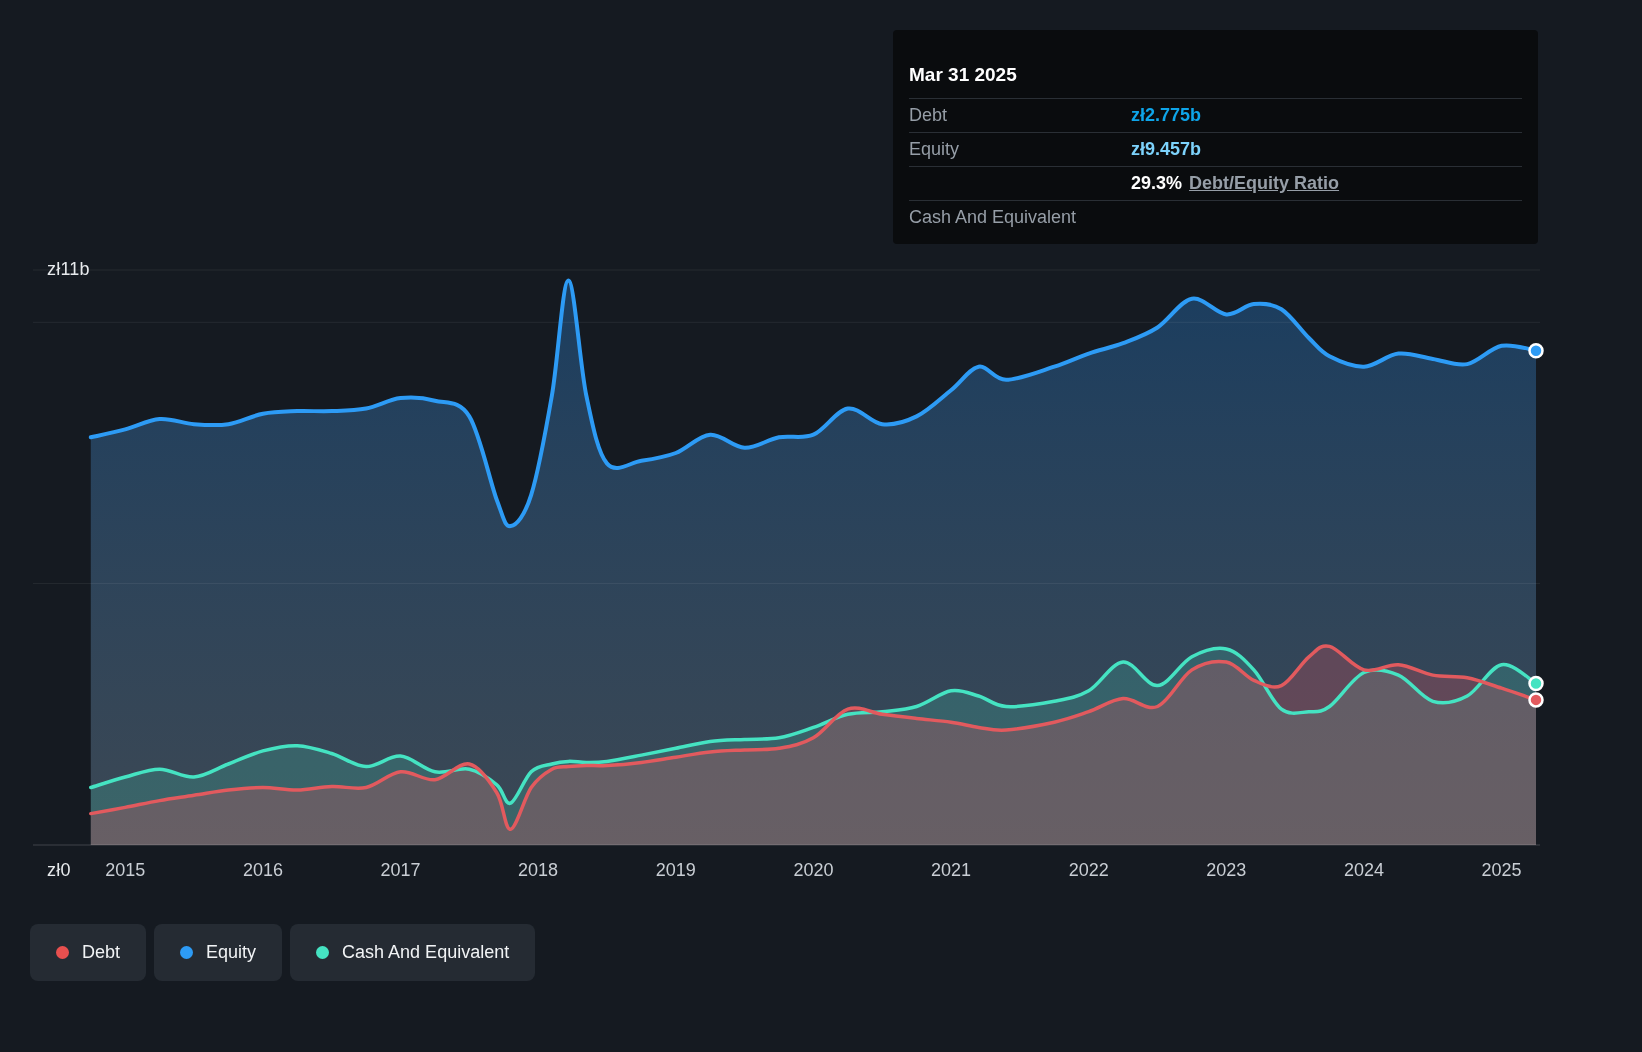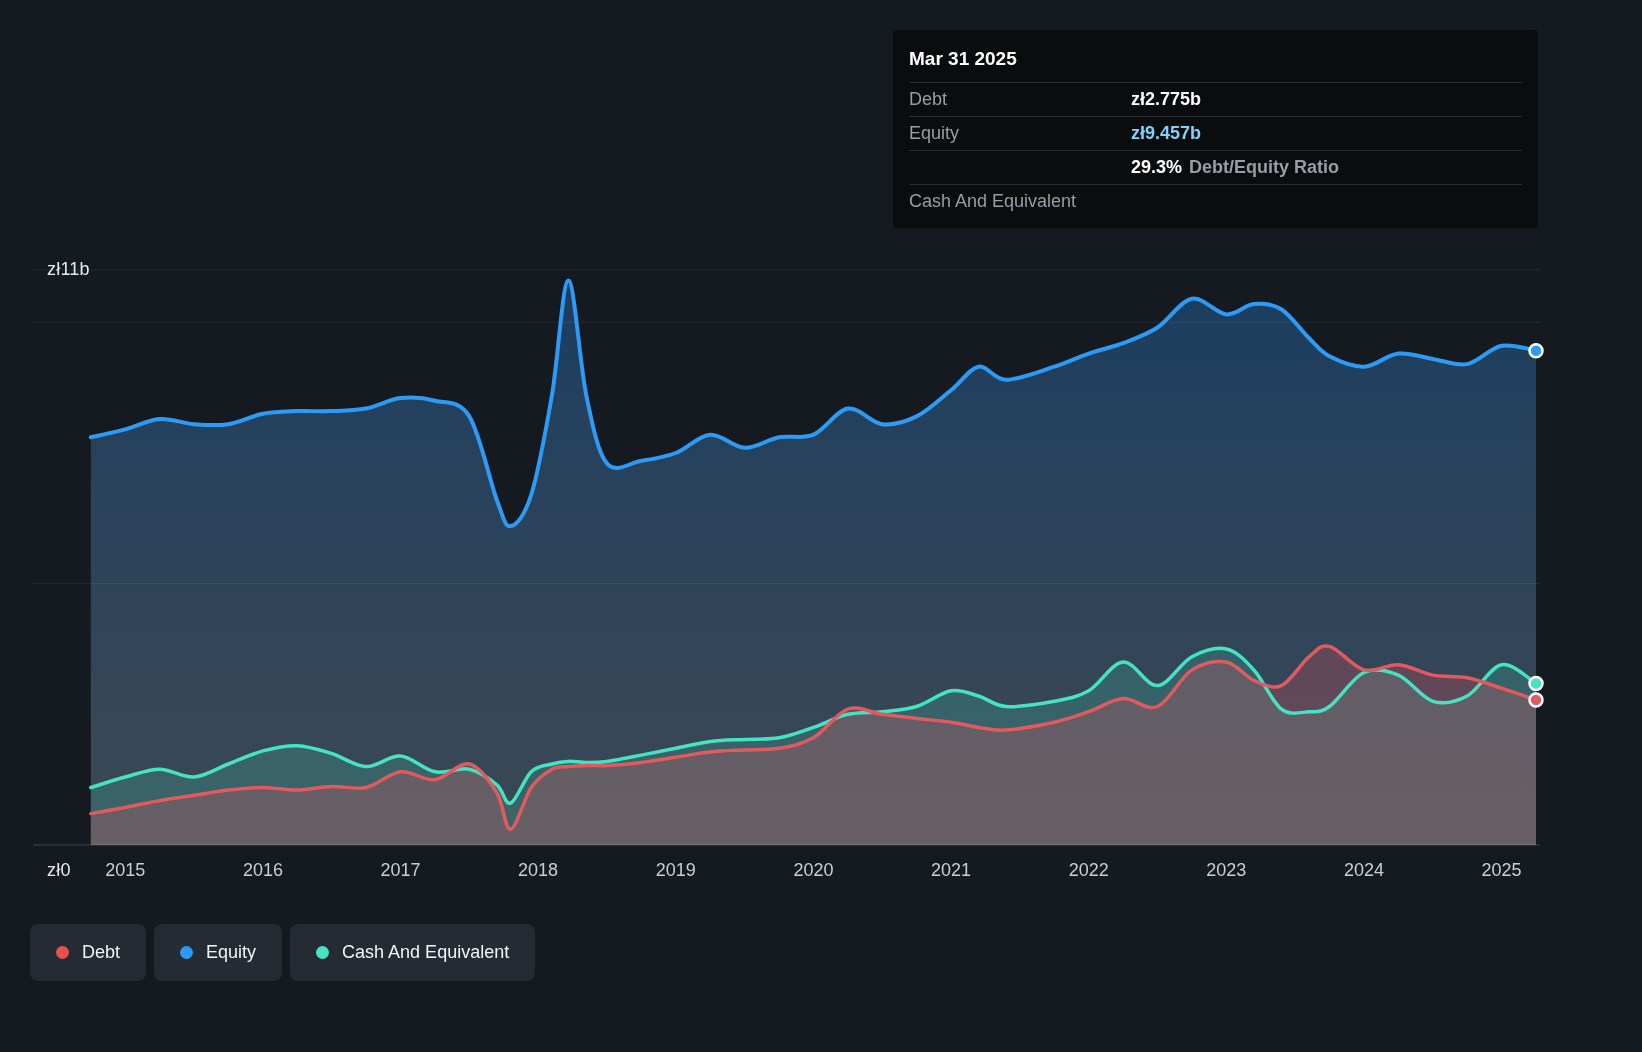--- a/index.html
+++ b/index.html
@@ -10,31 +10,31 @@
     color:#fff;
   }
   .stage{position:relative;width:1642px;height:1052px;}
   #chart-svg{position:absolute;left:0;top:0;}
   #chart-svg text{font-family:"Liberation Sans", sans-serif;}
   .y-label{position:absolute;left:47px;font-size:18px;color:#e7eaed;letter-spacing:.2px;}
   .y-top{top:239px;margin-top:20px;}
   .y-zero{top:828px;margin-top:32px;}
   .tooltip{
     position:absolute;left:893px;top:30px;width:645px;box-sizing:border-box;
-    background:#0a0c0e;border-radius:4px;padding:12px 16px 10px;
+    background:#0a0c0e;border-radius:4px;padding:28px 16px 10px;
   }
   .tt-title{font-size:19px;font-weight:700;color:#fff;padding:6px 0 12px;}
   .tt-row{
     display:grid;grid-template-columns:222px 1fr;align-items:center;
     padding:6px 0;border-top:1px solid #2a2f35;font-size:18px;
   }
   .tt-label{color:#969ea7;}
   .tt-value{font-weight:700;}
   .ratio-pct{color:#fff;font-weight:700;text-align:right;}
-  .ratio-label{color:#969ea7;font-weight:700;margin-left:7px;}
+  .ratio-label{color:#969ea7;font-weight:700;margin-left:7px;text-decoration:underline;}
   .legend{position:absolute;left:30px;top:924px;display:flex;gap:8px;}
   .pill{
     display:flex;align-items:center;gap:13px;
     background:#252b33;border-radius:8px;height:57px;padding:0 26px;
     font-size:18px;color:#f2f4f6;cursor:pointer;
   }
   .dot{width:13px;height:13px;border-radius:50%;background:#888;}
 </style>
 </head>
 <body>
@@ -75,21 +75,21 @@
     </svg>
 
   <div class="y-label y-top">zł11b</div>
   <div class="y-label y-zero">zł0</div>
 
   <div class="tooltip">
     <div class="tt-title">Mar 31 2025</div>
 
     <div class="tt-row">
       <span class="tt-label">Debt</span>
-      <span class="tt-value" style="color: #ffffff;">zł2.775b</span>
+      <span class="tt-value" style="color: #0ea5e9;">zł2.775b</span>
     </div>
 
     <div class="tt-row">
       <span class="tt-label">Equity</span>
       <span class="tt-value" style="color: #7dd3fc;">zł9.457b</span>
     </div>
 
     <div class="tt-row">
       <span class="tt-label"></span>
       <span class="tt-value">

